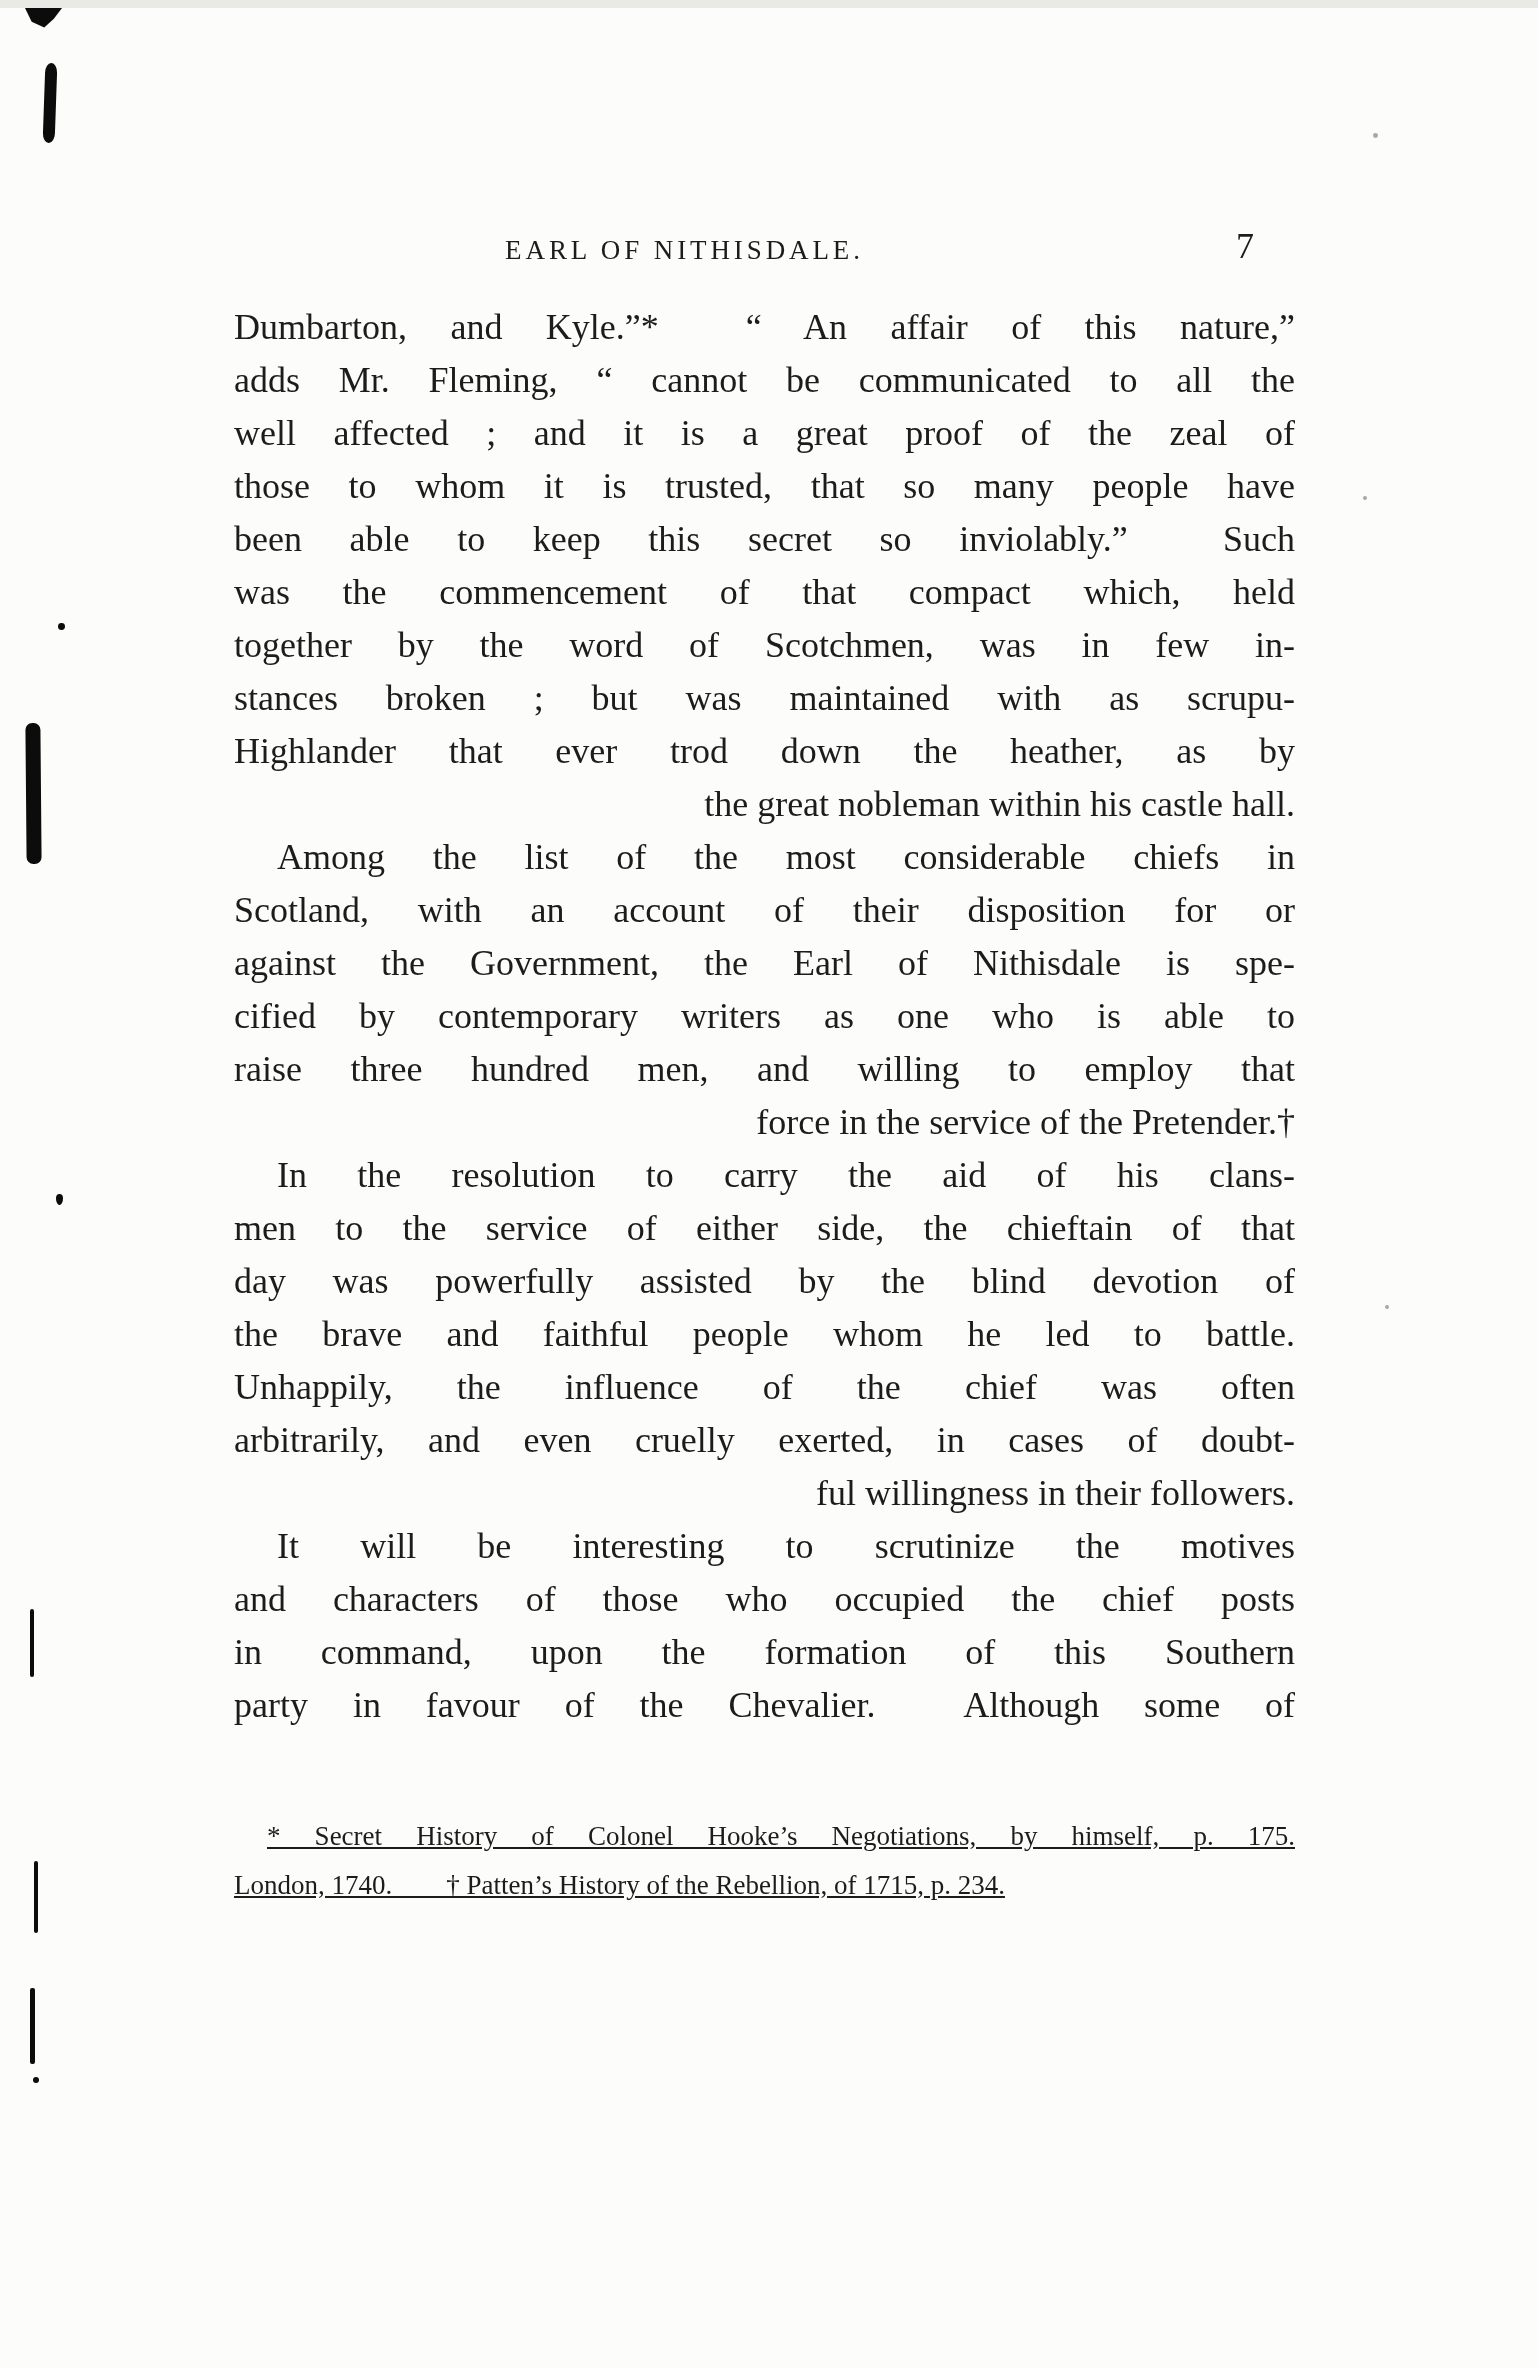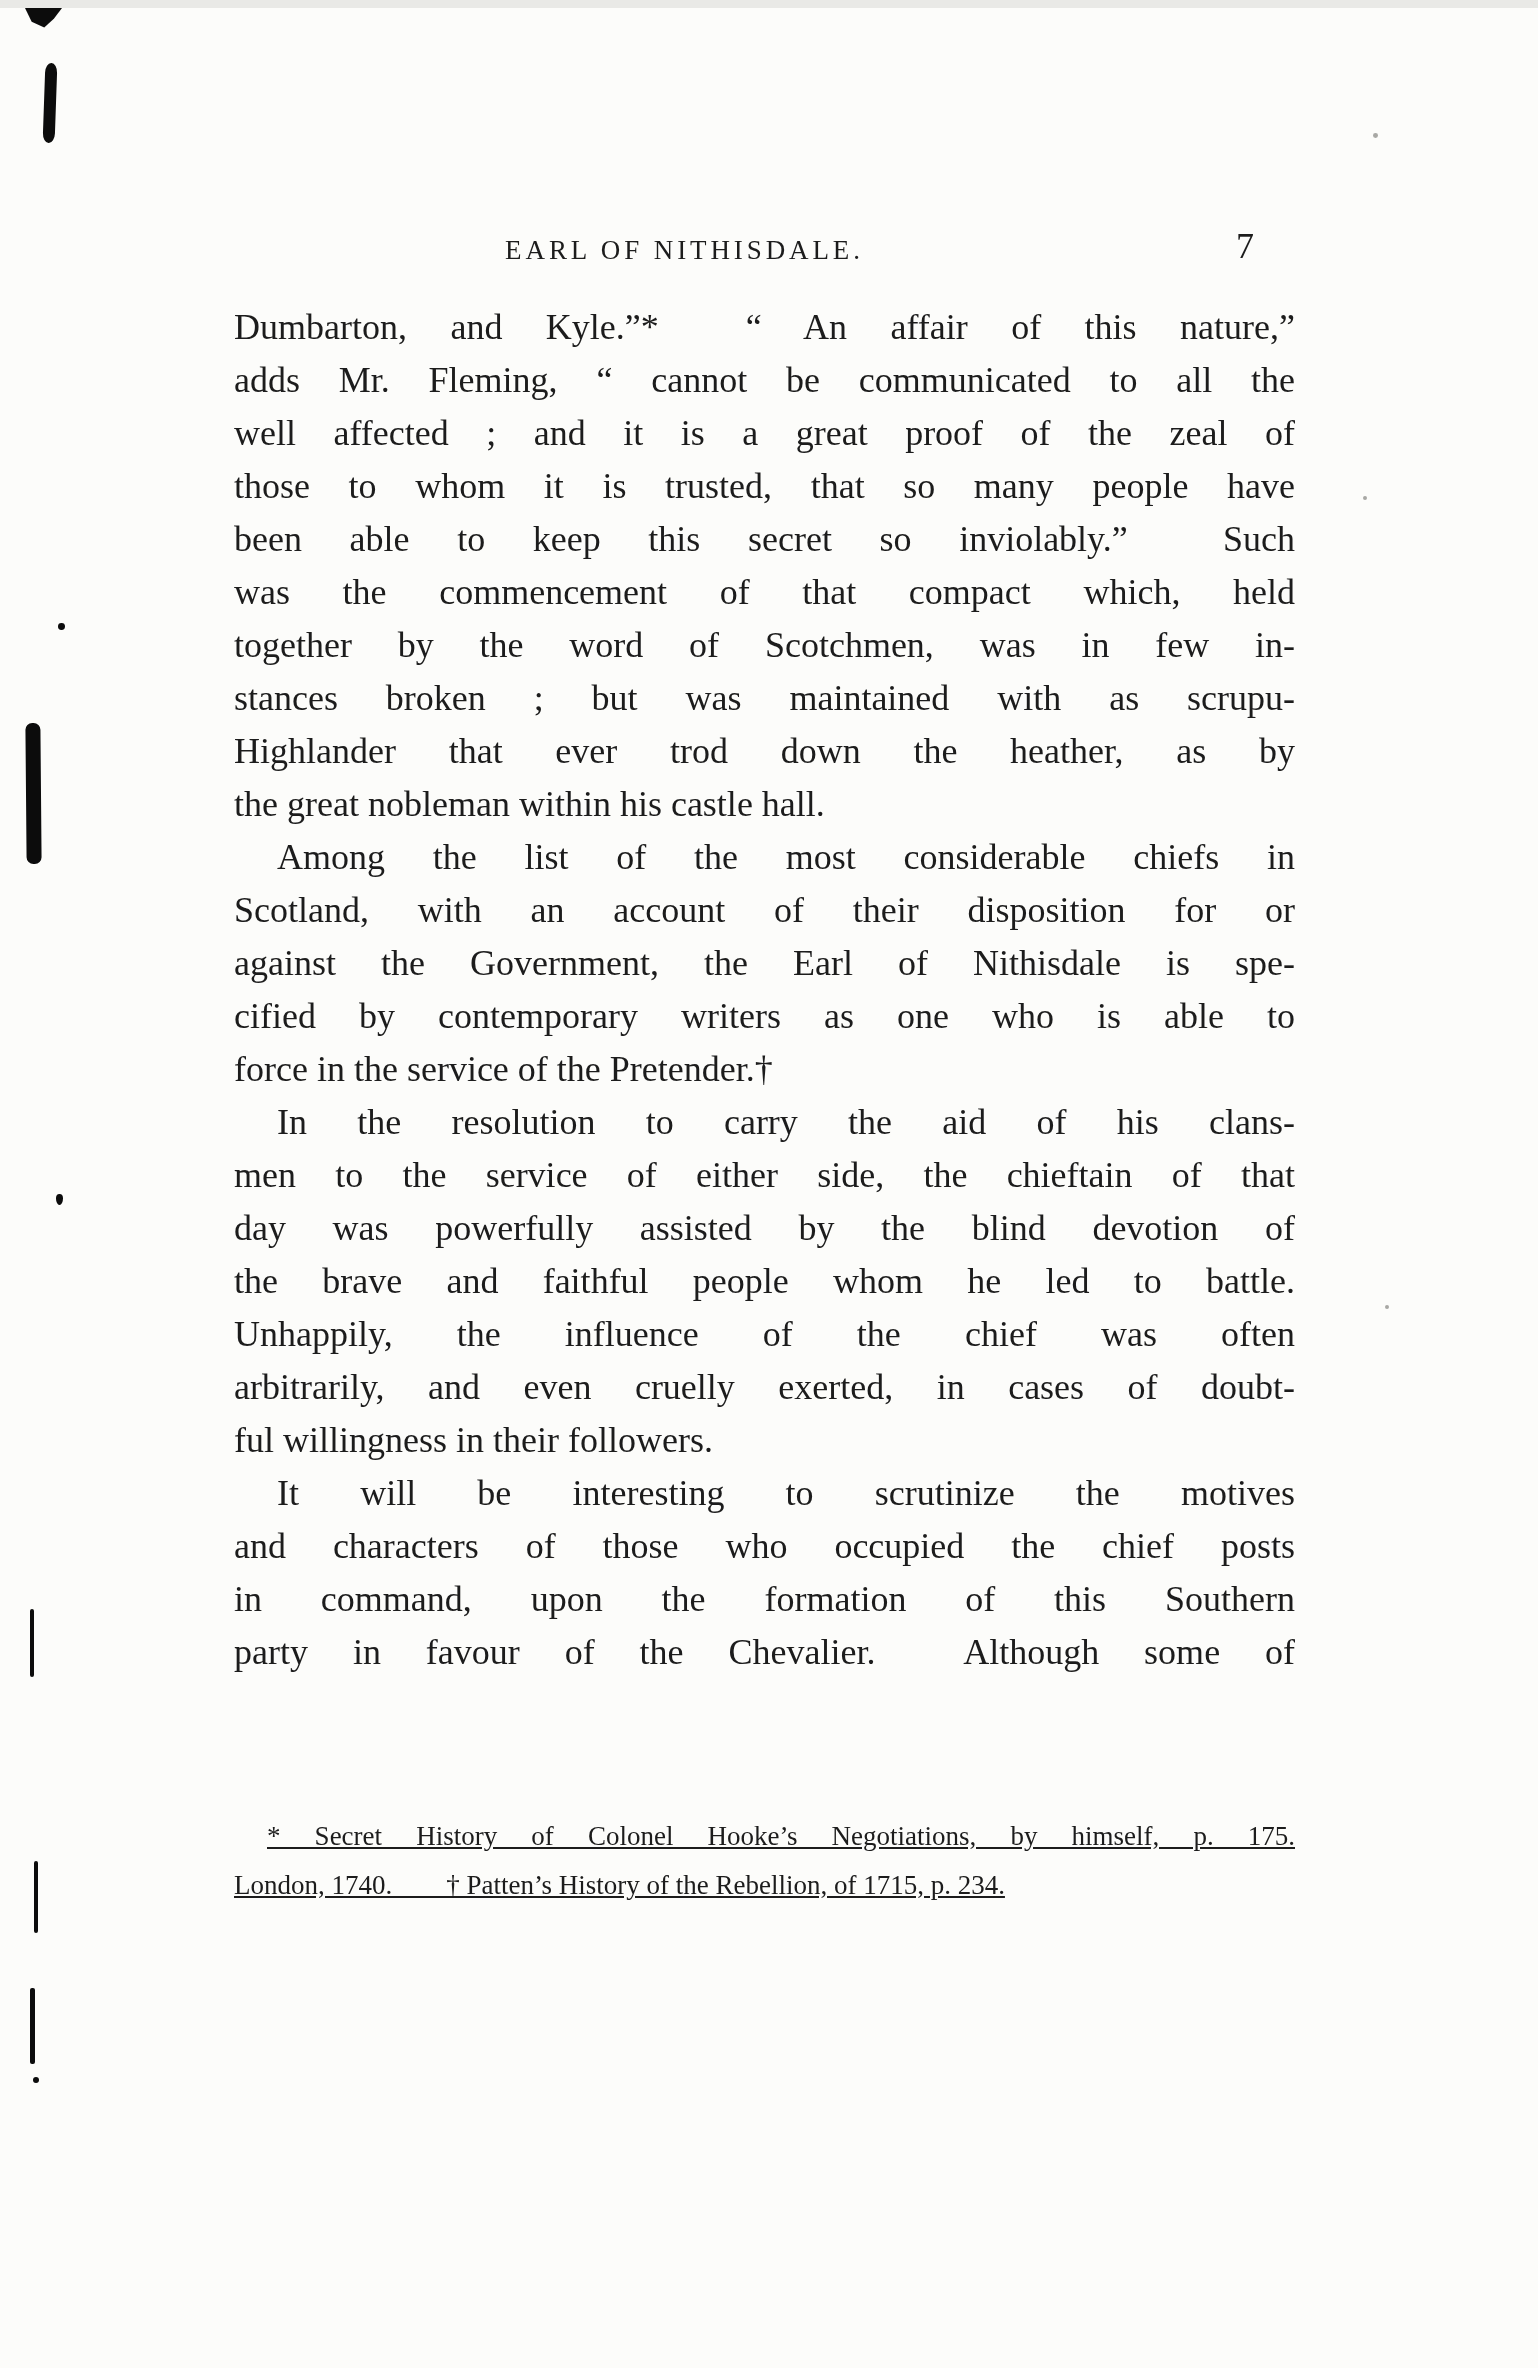--- a/index.html
+++ b/index.html
@@ -24,21 +24,21 @@
   }
   .pagenum { position: absolute; right: 41px; top: 2px; font-size: 36px; }
 
   
   .body { position: absolute; left: 234px; top: 293px; width: 1061px; font-size: 36px; }
   .line {
     height: 53px; line-height: 53px; overflow: hidden;
     text-align: justify; white-space: pre-wrap;
   }
   .line::after { content: ""; display: inline-block; width: 100%; }
-  .line.last { text-align: left; }
+  .line.last { text-align: right; }
   .line.last::after { content: none; }
   .line.indent { text-indent: 43px; }
 
   
   .footnotes { position: absolute; left: 234px; top: 1804px; width: 1061px; font-size: 27px; text-decoration: underline; }
   .fline { height: 49px; line-height: 49px; overflow: hidden; white-space: pre-wrap; }
   .fline.just { text-align: justify; }
   .fline.just::after { content: ""; display: inline-block; width: 100%; }
   .fline.indent { text-indent: 33px; }
 
@@ -90,20 +90,21 @@
       <div class="line">been able to keep this secret so inviolably.”  Such</div>
       <div class="line">was the commencement of that compact which, held</div>
       <div class="line">together by the word of Scotchmen, was in few in-</div>
       <div class="line">stances broken ; but was maintained with as scrupu-</div>
       <div class="line">Highlander that ever trod down the heather, as by</div>
       <div class="line last">the great nobleman within his castle hall.</div>
       <div class="line indent">Among the list of the most considerable chiefs in</div>
       <div class="line">Scotland, with an account of their disposition for or</div>
       <div class="line">against the Government, the Earl of Nithisdale is spe-</div>
       <div class="line">cified by contemporary writers as one who is able to</div>
+      <div class="line">raise three hundred men, and willing to employ that</div>
       <div class="line last">force in the service of the Pretender.†</div>
       <div class="line indent">In the resolution to carry the aid of his clans-</div>
       <div class="line">men to the service of either side, the chieftain of that</div>
       <div class="line">day was powerfully assisted by the blind devotion of</div>
       <div class="line">the brave and faithful people whom he led to battle.</div>
       <div class="line">Unhappily, the influence of the chief was often</div>
       <div class="line">arbitrarily, and even cruelly exerted, in cases of doubt-</div>
       <div class="line last">ful willingness in their followers.</div>
       <div class="line indent">It will be interesting to scrutinize the motives</div>
       <div class="line">and characters of those who occupied the chief posts</div>

